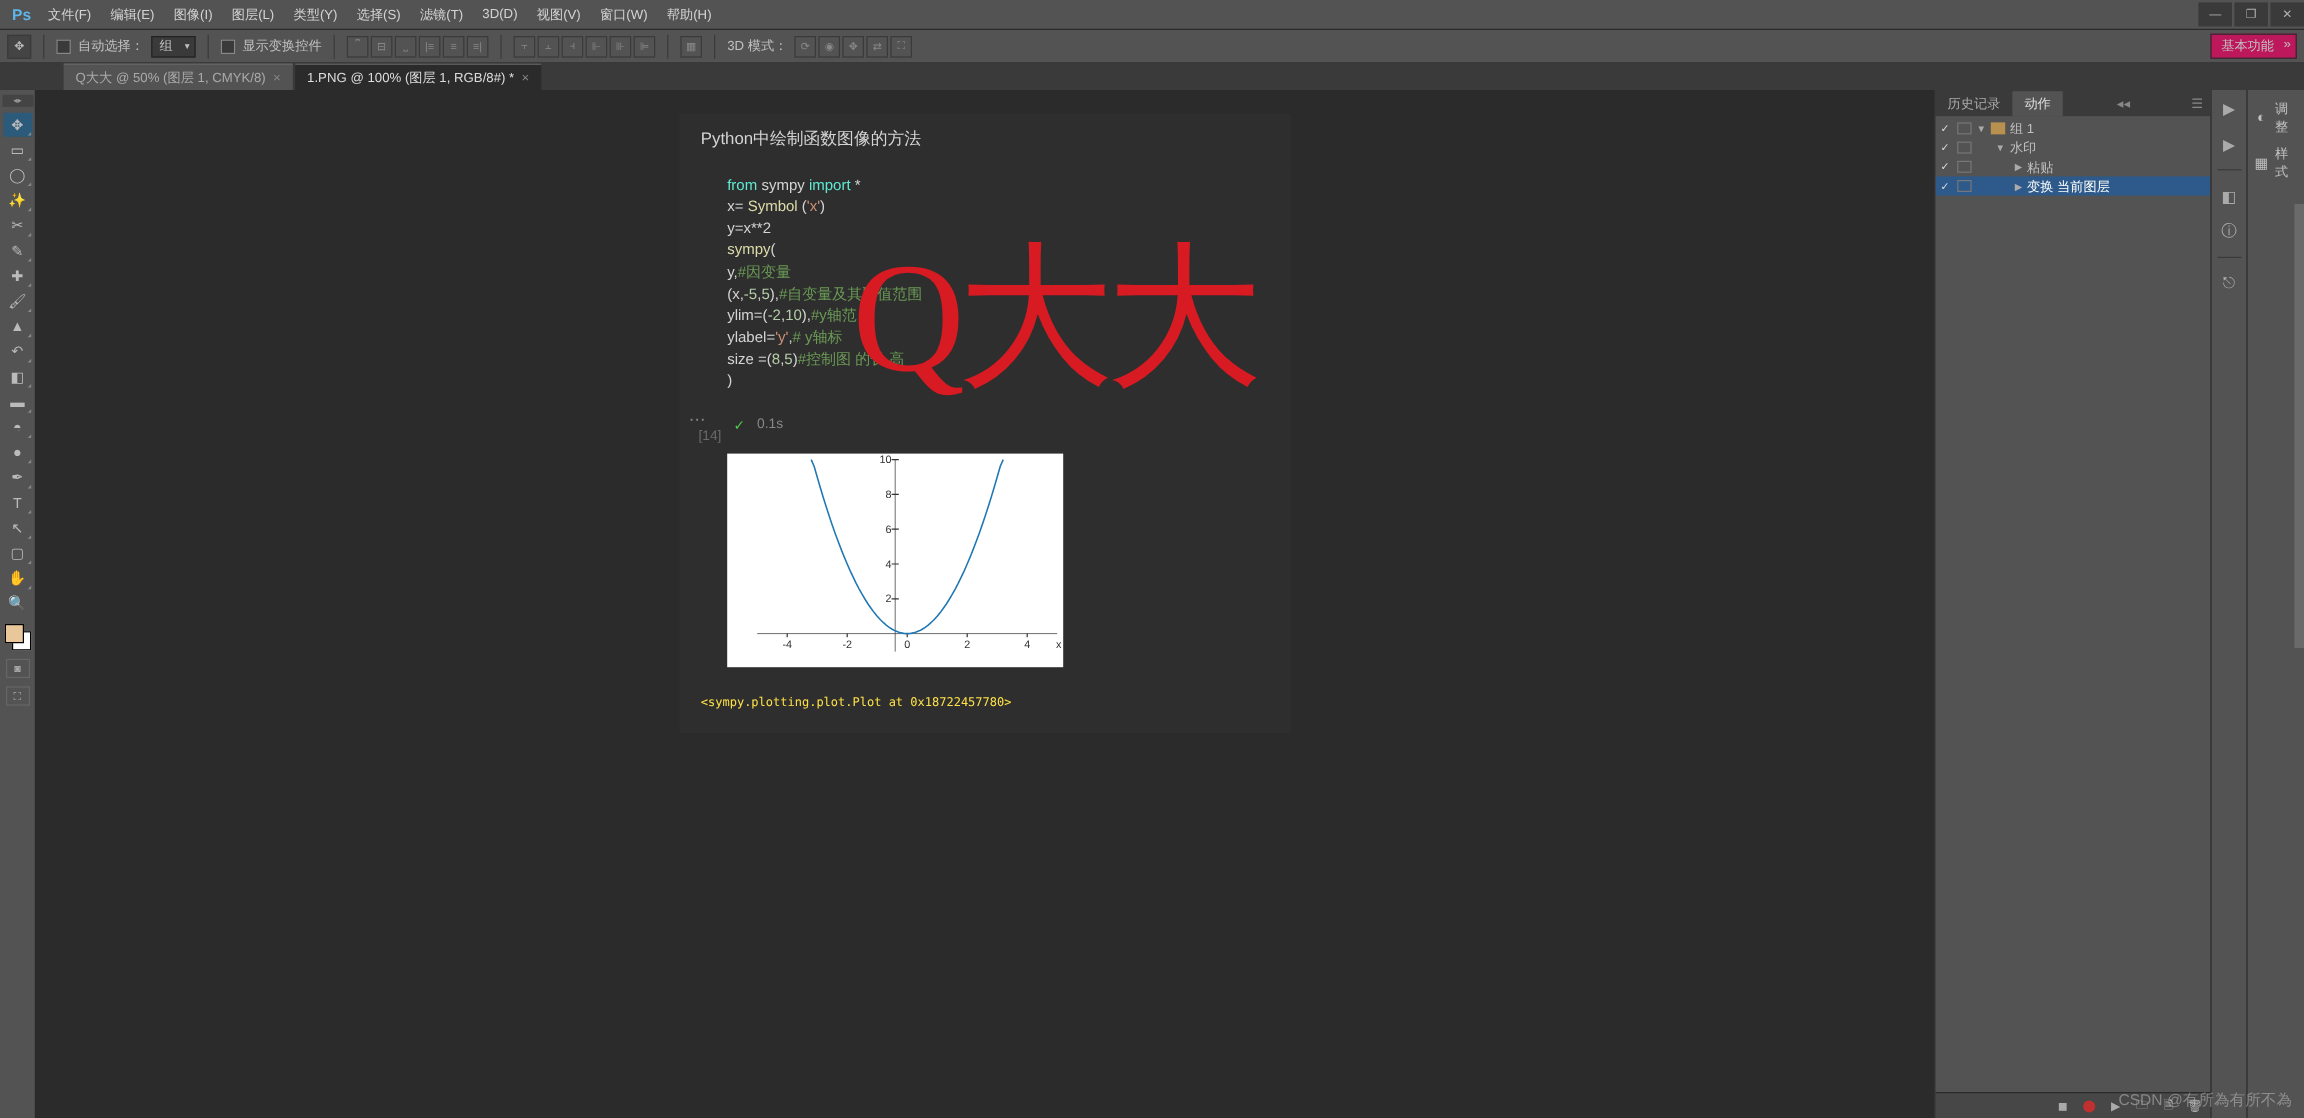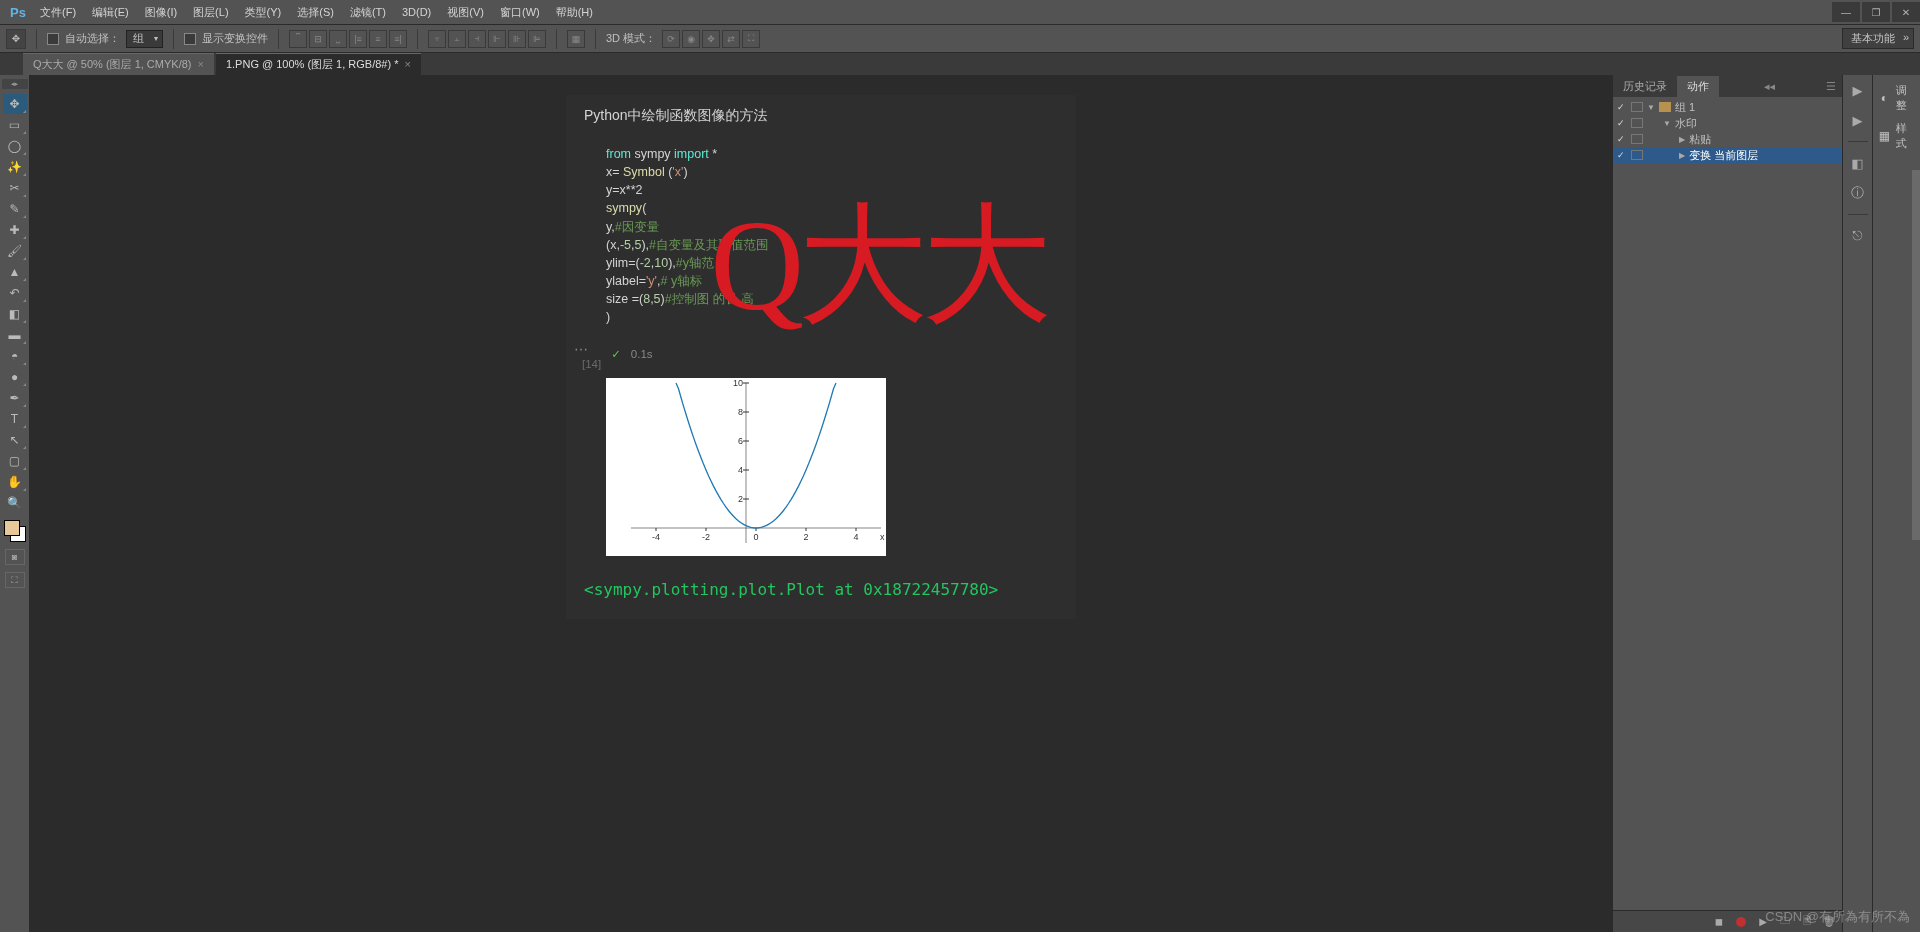--- a/index.html
+++ b/index.html
@@ -16,25 +16,25 @@
 
 .optionsbar { height: 28px; background: #535353; display: flex; align-items: center; padding: 0 6px; border-bottom: 1px solid #2a2a2a; gap: 6px; }
 .opt-icon { width: 20px; height: 20px; display: flex; align-items: center; justify-content: center; border: 1px solid #3a3a3a; background: #444; color: #bbb; font-size: 10px; }
 .opt-sep { width: 1px; height: 20px; background: #3a3a3a; margin: 0 4px; }
 .checkbox { width: 12px; height: 12px; border: 1px solid #888; background: #3a3a3a; display: inline-block; vertical-align: middle; }
 .opt-label { color: #c0c0c0; }
 .dropdown { background: #3a3a3a; border: 1px solid #222; padding: 1px 18px 1px 6px; color: #c0c0c0; position: relative; height: 18px; display: flex; align-items: center; }
 .dropdown::after { content: "▾"; position: absolute; right: 4px; font-size: 8px; }
 .align-group { display: flex; gap: 2px; }
 .align-btn { width: 18px; height: 18px; border: 1px solid #3a3a3a; display: flex; align-items: center; justify-content: center; color: #888; font-size: 9px; }
-.basic-btn { margin-left: auto; background: #404040; border: 1px solid #2a2a2a; padding: 2px 18px 2px 8px; color: #c0c0c0; position: relative; }
+.basic-btn { margin-left: auto; background: #be185d; border: 1px solid #2a2a2a; padding: 2px 18px 2px 8px; color: #c0c0c0; position: relative; }
 .basic-btn::after { content: "»"; position: absolute; right: 4px; }
 
 
-.doctabs { height: 22px; background: #3a3a3a; display: flex; align-items: flex-end; padding-left: 23px; }
+.doctabs { height: 22px; background: #3a3a3a; display: flex; align-items: flex-end; padding-left: 53px; }
 .doctab { padding: 3px 10px; background: #535353; color: #aaa; font-size: 11px; margin-right: 2px; border-top: 1px solid #666; cursor: pointer; }
 .doctab.active { background: #2b2b2b; color: #ddd; }
 .doctab .close { margin-left: 6px; color: #888; }
 
 
 .mainrow { display: flex; height: calc(932px - 25px - 28px - 22px); }
 
 
 .toolbox { width: 30px; background: #535353; border-right: 1px solid #2a2a2a; display: flex; flex-direction: column; align-items: center; padding-top: 4px; gap: 1px; }
 .toolbox .toggle { width: 26px; height: 10px; background: #444; color: #999; font-size: 7px; display: flex; align-items: center; justify-content: center; margin-bottom: 4px; }
@@ -55,21 +55,21 @@
 .code-block .fn { color: #dcdcaa; }
 .code-block .str { color: #ce9178; }
 .code-block .cmt { color: #6a9955; }
 .code-block .num { color: #b5cea8; }
 .code-block .id { color: #d4d4d4; }
 .cell-output { display: flex; align-items: center; padding: 4px 16px; color: #888; font-family: Consolas, monospace; font-size: 11.5px; gap: 10px; }
 .cell-num { color: #6a6a6a; margin-top: 20px; }
 .check { color: #4ec94e; }
 .plot-img { margin: 4px 0 0 40px; width: 280px; height: 178px; background: #fff; position: relative; }
 .plot-img svg { width: 100%; height: 100%; }
-.output-text { color: #22c55e; font-family: Consolas, monospace; font-size: 16px; padding: 24px 18px 0 18px; }
+.output-text { color: #fde047; font-family: Consolas, monospace; font-size: 10px; padding: 24px 18px 0 18px; }
 
 
 .watermark { position: absolute; left: 50%; top: 125px; transform: translateX(-33%); font-size: 130px; font-weight: 500; color: #d81b22; font-family: "SimSun","Microsoft YaHei", serif; pointer-events: none; letter-spacing: -6px; line-height: 1; white-space: nowrap; }
 .ellipsis { position: absolute; left: 4px; top: 246px; width: 22px; height: 16px; color: #888; font-size: 14px; display:flex; align-items:center; justify-content:center; }
 
 
 .panelcol { display: flex; }
 .panel-main { width: 230px; background: #535353; border-left: 1px solid #2a2a2a; display: flex; flex-direction: column; }
 .panel-tabs { height: 22px; background: #3a3a3a; display: flex; align-items: center; }
 .ptab { padding: 3px 10px; color: #aaa; cursor: pointer; font-size: 11px; }

